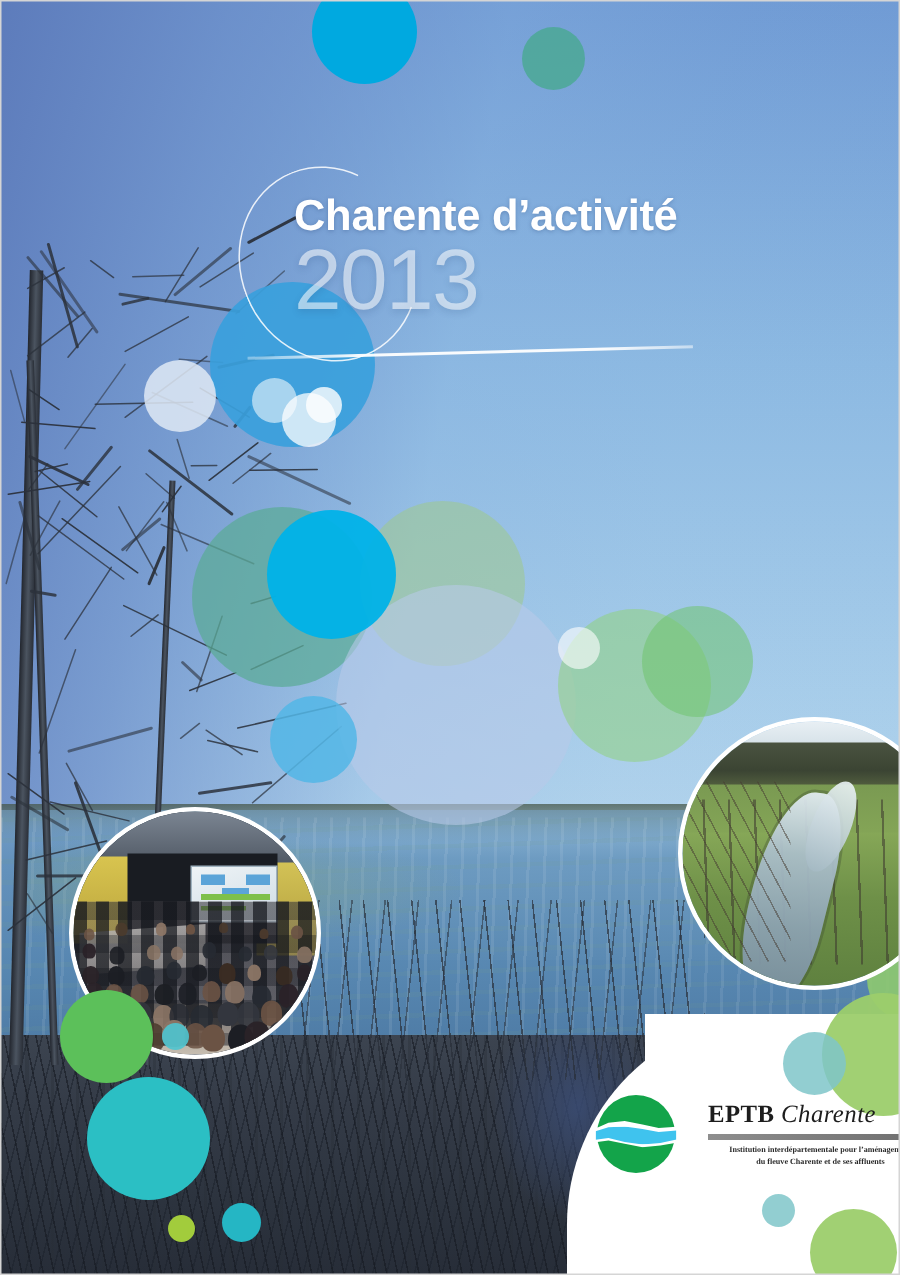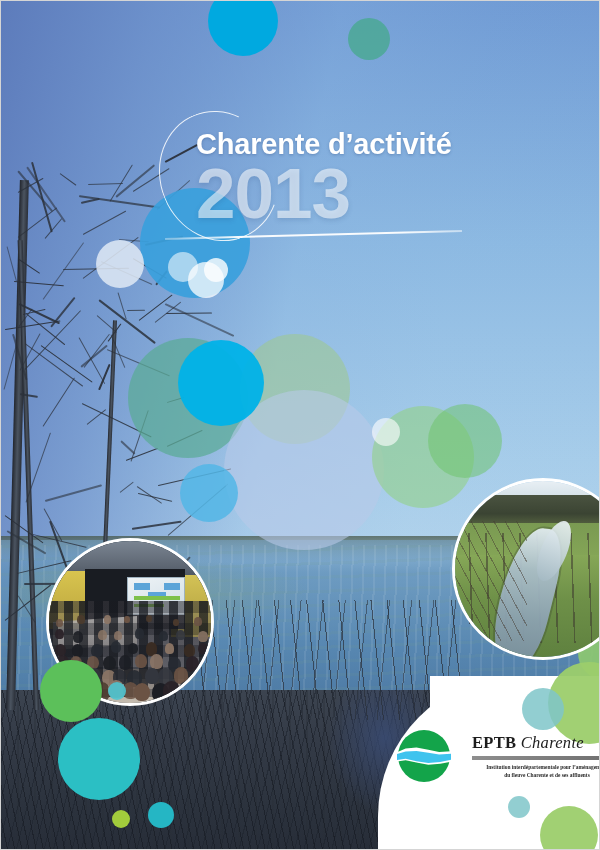--- a/index.html
+++ b/index.html
@@ -91,22 +91,22 @@
     color:#ffffff;
     font-size:29px;
     font-weight:bold;
     letter-spacing:-0.2px;
     text-shadow:0 1px 3px rgba(40,70,120,0.35);
     line-height:1;
     white-space:nowrap;
   }
   .title-year {
     color:rgba(255,255,255,0.56);
-    font-size:71px;
-    font-weight:bold;
+    font-size:57px;
+    font-weight:normal;
     line-height:0.92;
     letter-spacing:-1px;
     margin-top:2px;
     text-shadow:0 2px 5px rgba(40,70,120,0.18);
   }
   .title-rule {
     position:absolute; left:-31px; top:104px;
     width:297px; height:2px;
     background:linear-gradient(90deg, rgba(255,255,255,0.35), rgba(255,255,255,0.95) 25%, rgba(255,255,255,0.95) 80%, rgba(255,255,255,0.5));
     transform:rotate(-1.5deg);

